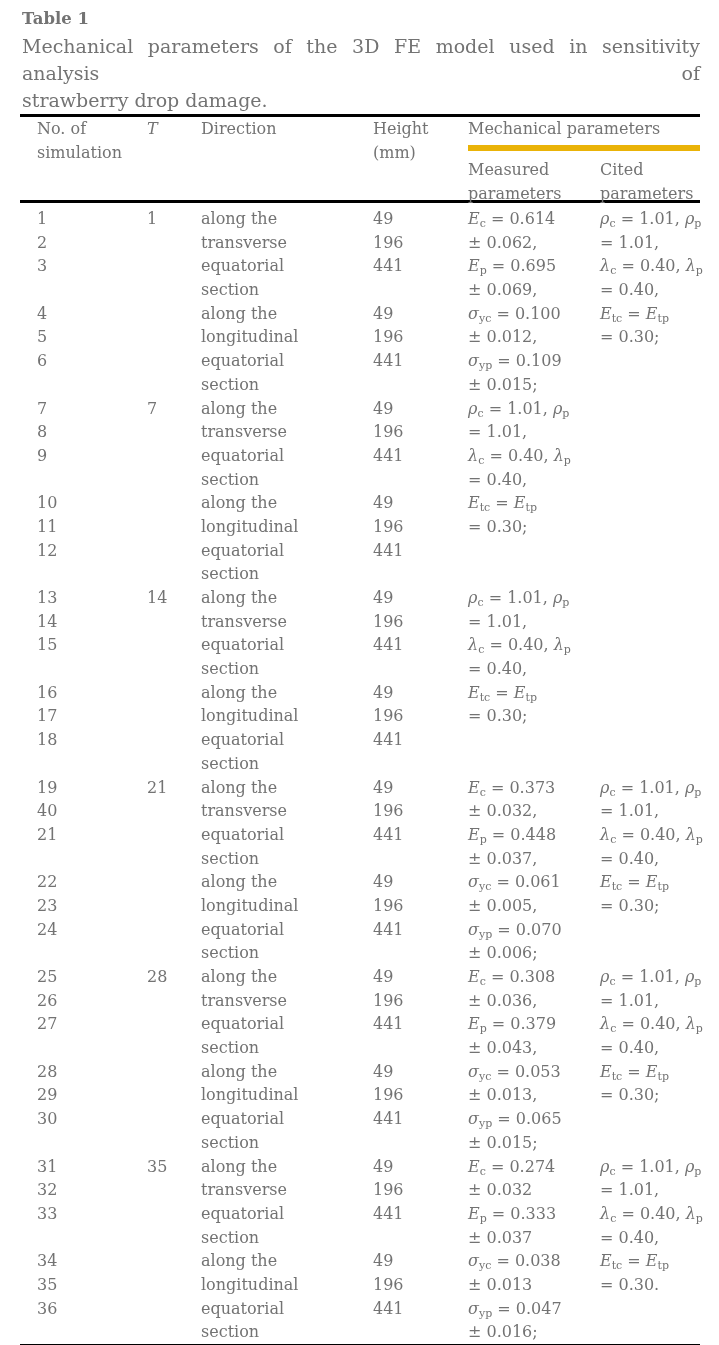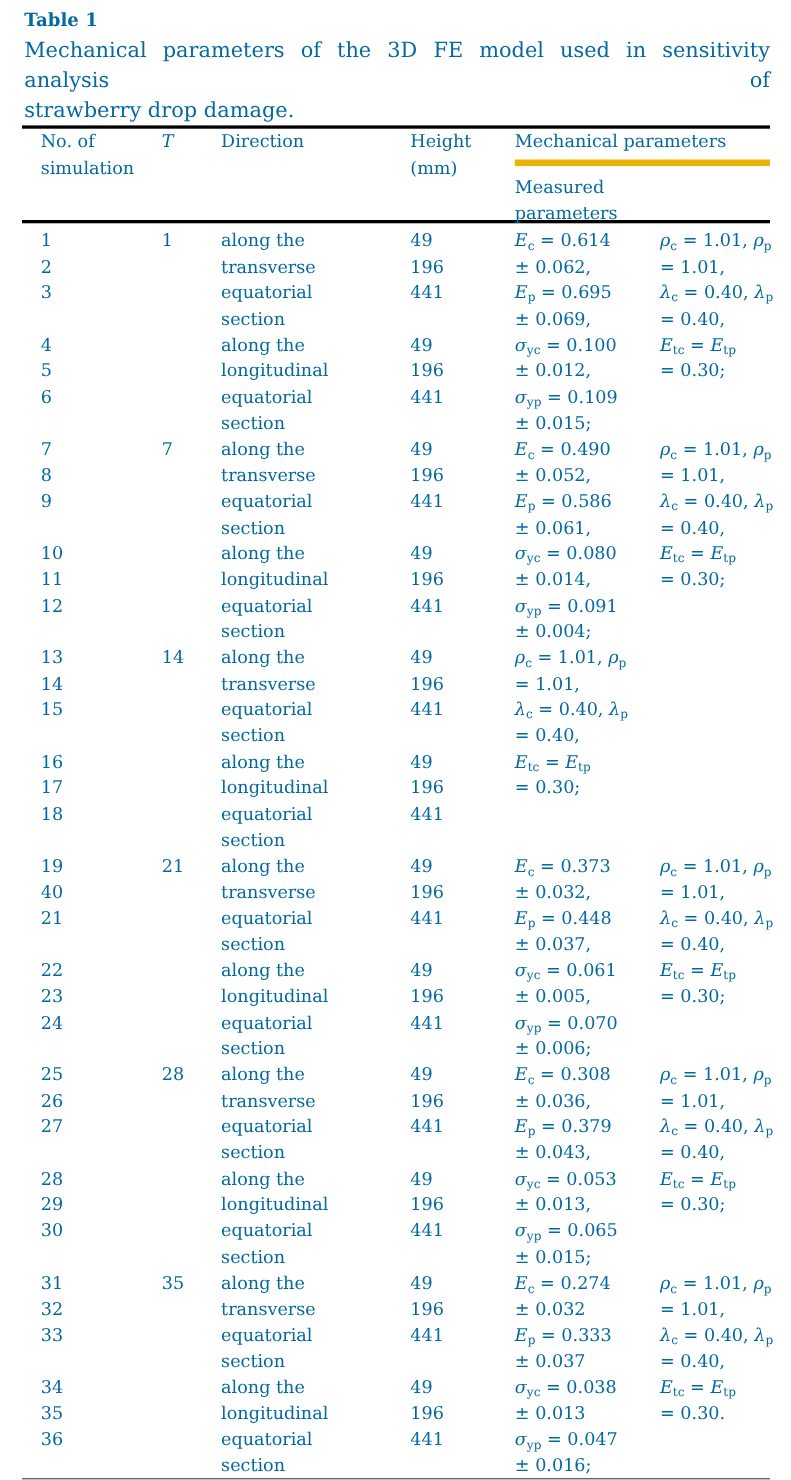--- a/index.html
+++ b/index.html
@@ -1,21 +1,21 @@
 <!DOCTYPE html>
 <html><head>
 <meta charset="utf-8">
 <style>
   html,body { margin:0; padding:0; background:#ffffff; }
   .page {
     position: relative;
     width: 719px;
     height: 1345px;
     background: #ffffff;
-    color: #0369a1;
+    color: #737373;
     font-family: "DejaVu Serif", "Liberation Serif", serif;
     overflow: hidden;
   }
   .title {
     padding-top: 7px;
     margin-left: 22px;
     font-size: 16.5px;
     line-height: 24px;
     font-weight: bold;
   }
@@ -113,20 +113,23 @@
       <div class="c3">Direction</div>
       <div class="c4">
         <span class="hwrap-h">Height (mm)</span>
       </div>
       <div class="c5group">
         <div class="mech-label">Mechanical parameters</div>
         <div class="subrow">
           <div class="c5">
             <span class="hwrap-m">Measured parameters</span>
           </div>
+          <div class="c6">
+            <span class="hwrap-c">Cited parameters</span>
+          </div>
         </div>
       </div>
     </div>
 
     <div class="rule"></div>
 
     <div class="tbody" id="tbody">
         <div class="block">
           <div class="c1">
             <div class="ln">1</div>
@@ -223,30 +226,20 @@
           <div class="c4">
             <div class="ln">49</div>
             <div class="ln">196</div>
             <div class="ln">441</div>
             <div class="ln"></div>
             <div class="ln">49</div>
             <div class="ln">196</div>
             <div class="ln">441</div>
             <div class="ln"></div>
           </div>
-          <div class="c5">
-            <div class="ln"><i>E</i><sub>c</sub> = 0.490</div>
-            <div class="ln">± 0.052,</div>
-            <div class="ln"><i>E</i><sub>p</sub> = 0.586</div>
-            <div class="ln">± 0.061,</div>
-            <div class="ln"><i>σ</i><sub>yc</sub> = 0.080</div>
-            <div class="ln">± 0.014,</div>
-            <div class="ln"><i>σ</i><sub>yp</sub> = 0.091</div>
-            <div class="ln">± 0.004;</div>
-          </div>
           <div class="c6">
             <div class="ln"><i>ρ</i><sub>c</sub> = 1.01, <i>ρ</i><sub>p</sub></div>
             <div class="ln">= 1.01,</div>
             <div class="ln"><i>λ</i><sub>c</sub> = 0.40, <i>λ</i><sub>p</sub></div>
             <div class="ln">= 0.40,</div>
             <div class="ln"><i>E</i><sub>tc</sub> = <i>E</i><sub>tp</sub></div>
             <div class="ln">= 0.30;</div>
             <div class="ln"></div>
             <div class="ln"></div>
           </div>

